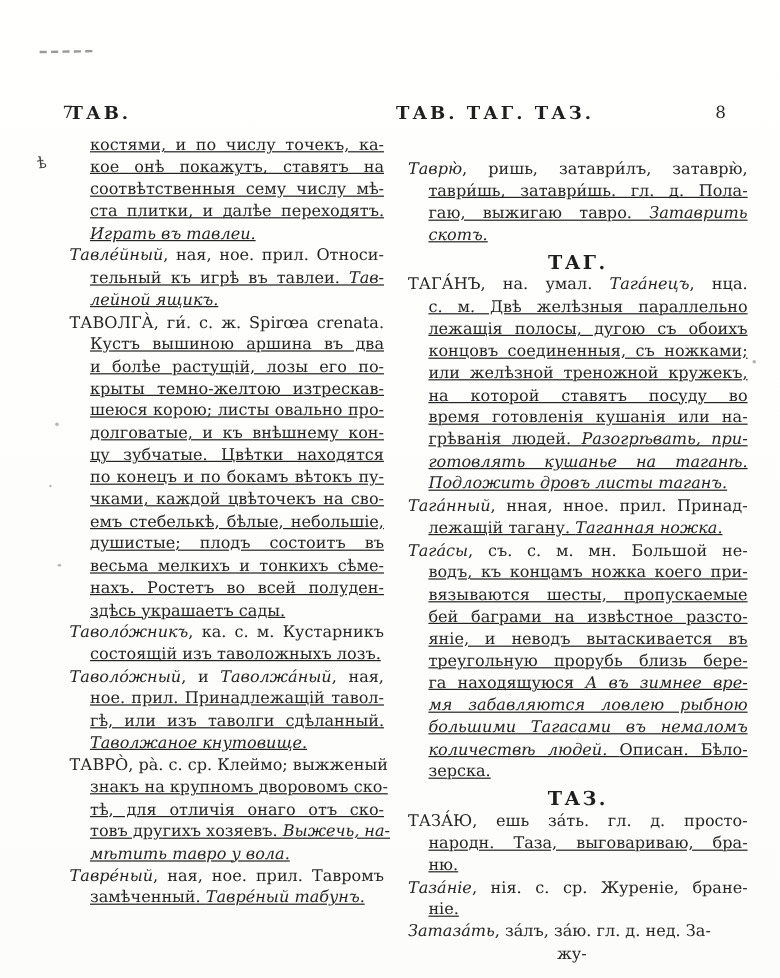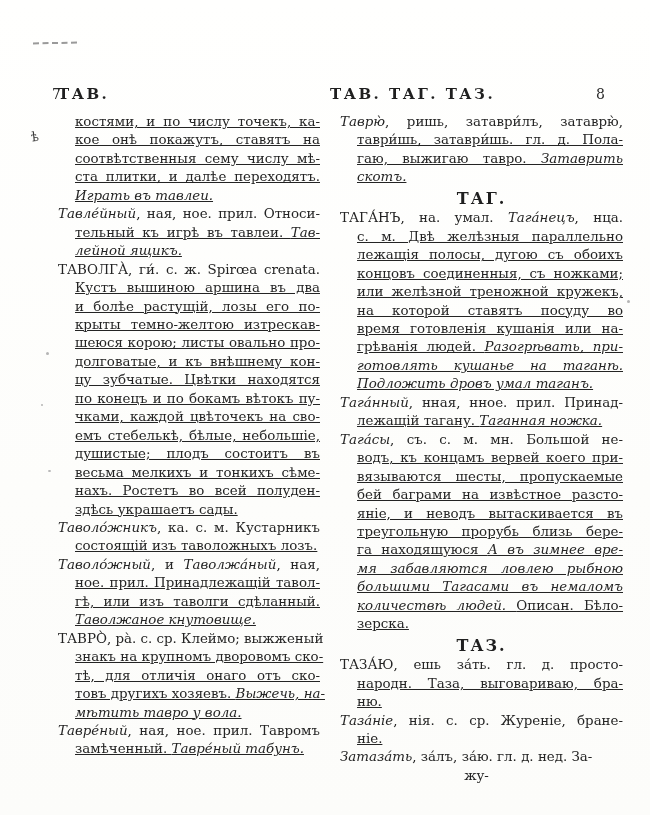--- a/index.html
+++ b/index.html
@@ -13,21 +13,21 @@
   
   .pagenum{position:absolute;top:86px;font-size:14px;color:#2a2a2a;}
   #pg-left{left:52px;}
   #pg-right{left:596px;}
   .runhead{position:absolute;top:85px;font-size:15px;font-weight:bold;letter-spacing:2.5px;text-align:left;color:#1f1f1f;}
   #head-left{left:58px;width:250px;}
   #head-right{left:330px;width:232px;}
   
   .col{position:absolute;top:113px;font-size:13.4px;line-height:18.45px;}
   #col-left{left:58px;width:262px;}
-  #col-right{left:340px;width:283px;}
+  #col-right{left:340px;width:283px;margin-top:20px;}
   .block{margin:0;}
   .line{
     text-align:justify;
     text-align-last:justify;
     white-space:nowrap;
     color:#242424;
   }
   .line.cont{padding-left:17px;text-decoration:underline;}
   .line.last{text-align-last:left;}
   .it{font-style:italic;}
@@ -119,29 +119,29 @@
       <div class="block">
         <div class="line"><span>ТАГА́НЪ, на. умал. </span><span class="it">Тага́нецъ</span><span>, нца.</span></div>
         <div class="line cont"><span>с. м. Двѣ желѣзныя параллельно</span></div>
         <div class="line cont"><span>лежащія полосы, дугою съ обоихъ</span></div>
         <div class="line cont"><span>концовъ соединенныя, съ ножками;</span></div>
         <div class="line cont"><span>или желѣзной треножной кружекъ,</span></div>
         <div class="line cont"><span>на которой ставятъ посуду во</span></div>
         <div class="line cont"><span>время готовленія кушанія или на-</span></div>
         <div class="line cont"><span>грѣванія людей. </span><span class="it">Разогрѣвать, при-</span></div>
         <div class="line cont"><span class="it">готовлять кушанье на таганѣ.</span></div>
-        <div class="line cont last"><span class="it">Подложить дровъ умал таганъ.</span></div>
+        <div class="line cont last"><span class="it">Подложить дровъ листы таганъ.</span></div>
       </div>
       <div class="block">
         <div class="line"><span class="it">Тага́нный</span><span>, нная, нное. прил. Принад-</span></div>
         <div class="line cont last"><span>лежащій тагану. </span><span class="it">Таганная ножка.</span></div>
       </div>
       <div class="block">
         <div class="line"><span class="it">Тага́сы</span><span>, съ. с. м. мн. Большой не-</span></div>
-        <div class="line cont"><span>водъ, къ концамъ вервей коего при-</span></div>
+        <div class="line cont"><span>водъ, къ концамъ ножка коего при-</span></div>
         <div class="line cont"><span>вязываются шесты, пропускаемые</span></div>
         <div class="line cont"><span>бей баграми на извѣстное разсто-</span></div>
         <div class="line cont"><span>яніе, и неводъ вытаскивается въ</span></div>
         <div class="line cont"><span>треугольную прорубь близь бере-</span></div>
         <div class="line cont"><span>га находящуюся </span><span class="it">А въ зимнее вре-</span></div>
         <div class="line cont"><span class="it">мя забавляются ловлею рыбною</span></div>
         <div class="line cont"><span class="it">большими Тагасами въ немаломъ</span></div>
         <div class="line cont"><span class="it">количествѣ людей. </span><span>Описан. Бѣло-</span></div>
         <div class="line cont last"><span>зерска.</span></div>
       </div>

